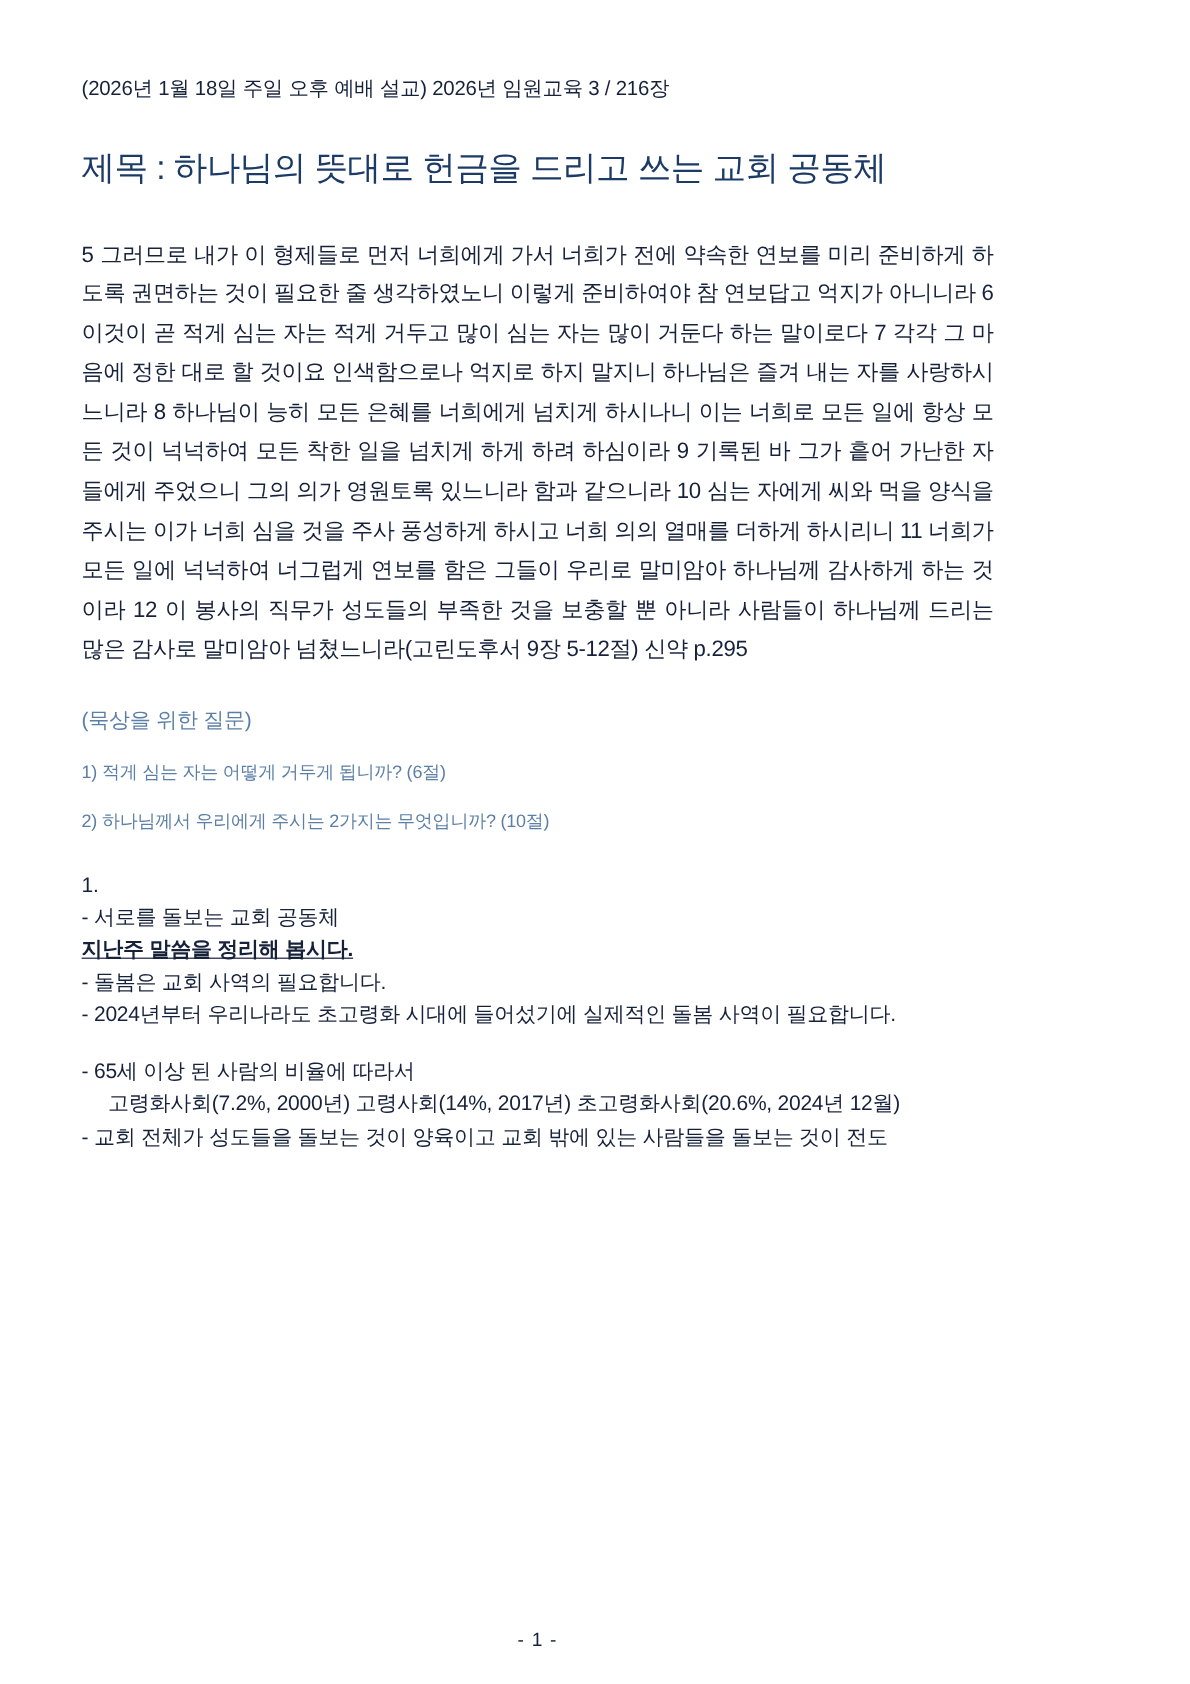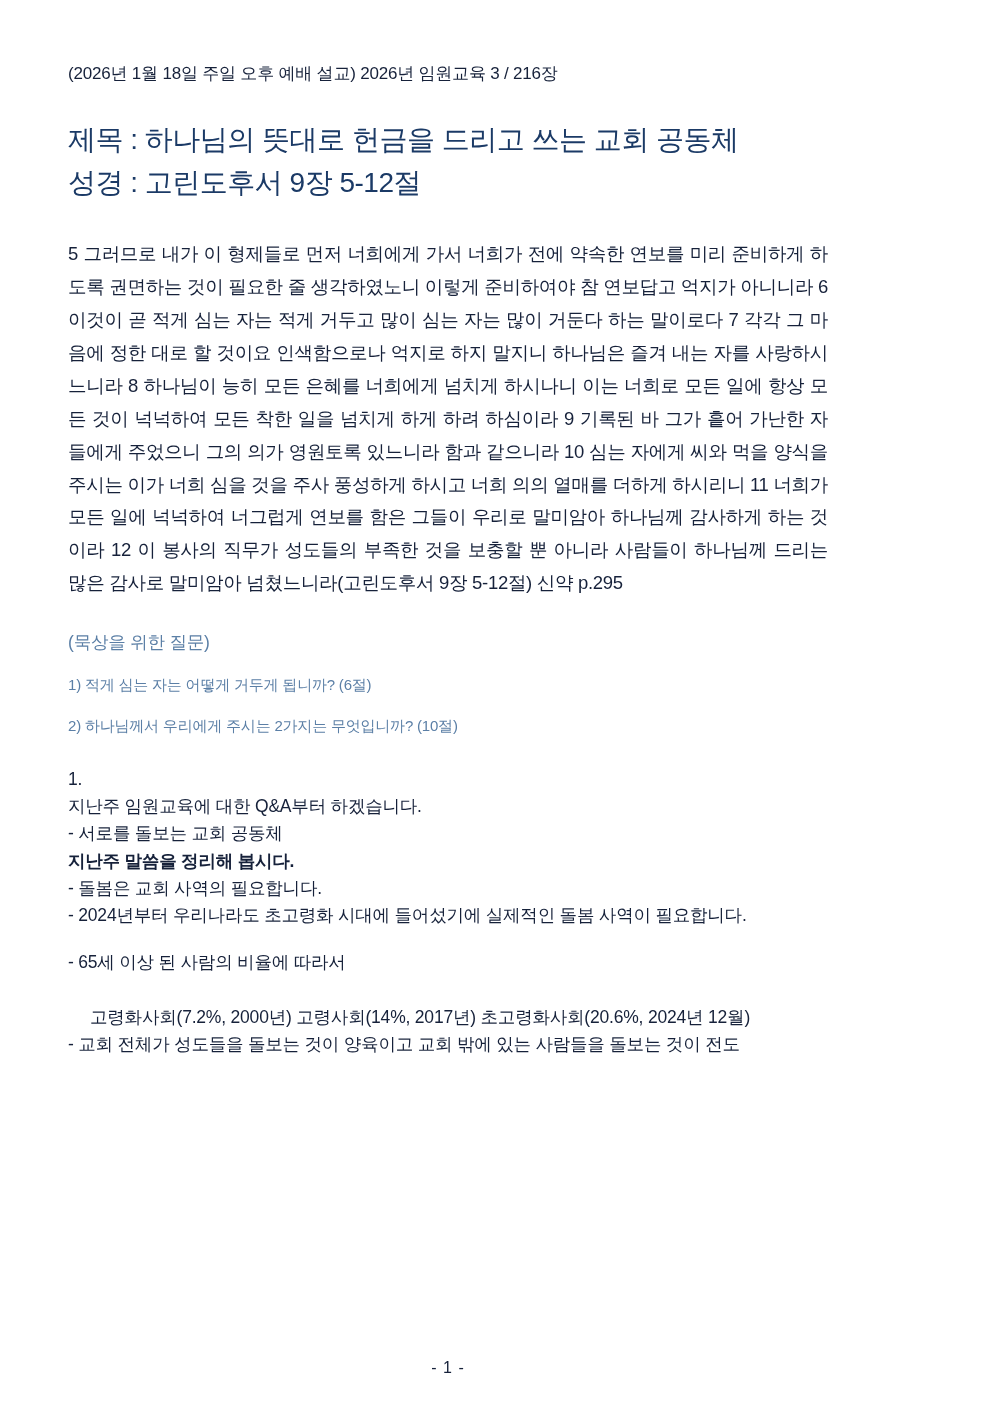--- a/index.html
+++ b/index.html
@@ -62,24 +62,23 @@
   }
   .body-line {
     font-size: 17.5px;
     color: #16213a;
     letter-spacing: -0.2px;
     line-height: 1.55;
   }
   .gap-big { margin-top: 30px; }
   .gap-med { }
   .gap-small { margin-top: 20px; }
-  .bold { font-weight: bold; }
+  .bold { font-weight: bold; text-decoration: underline; }
   .indent-sub {
     padding-left: 22px;
-    margin-top: 28px;
   }
   .footer {
     position: absolute;
     left: 0;
     right: 0;
     bottom: 26px;
     text-align: center;
     font-size: 16px;
     color: #16213a;
     letter-spacing: 1px;
@@ -87,32 +86,30 @@
 </style>
 </head>
 <body>
 
 <div class="page">
 
   <div class="header-line">(2026년 1월 18일 주일 오후 예배 설교) 2026년 임원교육 3 / 216장</div>
 
   <div class="title-block">
     <div class="title-line">제목 : 하나님의 뜻대로 헌금을 드리고 쓰는 교회 공동체</div>
-    <div class="title-line">성경 : 고린도후서 9장 5-12절</div>
   </div>
 
   <div class="scripture">5 그러므로 내가 이 형제들로 먼저 너희에게 가서 너희가 전에 약속한 연보를 미리 준비하게 하도록 권면하는 것이 필요한 줄 생각하였노니 이렇게 준비하여야 참 연보답고 억지가 아니니라 6 이것이 곧 적게 심는 자는 적게 거두고 많이 심는 자는 많이 거둔다 하는 말이로다 7 각각 그 마음에 정한 대로 할 것이요 인색함으로나 억지로 하지 말지니 하나님은 즐겨 내는 자를 사랑하시느니라 8 하나님이 능히 모든 은혜를 너희에게 넘치게 하시나니 이는 너희로 모든 일에 항상 모든 것이 넉넉하여 모든 착한 일을 넘치게 하게 하려 하심이라 9 기록된 바 그가 흩어 가난한 자들에게 주었으니 그의 의가 영원토록 있느니라 함과 같으니라 10 심는 자에게 씨와 먹을 양식을 주시는 이가 너희 심을 것을 주사 풍성하게 하시고 너희 의의 열매를 더하게 하시리니 11 너희가 모든 일에 넉넉하여 너그럽게 연보를 함은 그들이 우리로 말미암아 하나님께 감사하게 하는 것이라 12 이 봉사의 직무가 성도들의 부족한 것을 보충할 뿐 아니라 사람들이 하나님께 드리는 많은 감사로 말미암아 넘쳤느니라(고린도후서 9장 5-12절) 신약 p.295</div>
 
   <div class="meditation-heading">(묵상을 위한 질문)</div>
 
   <div class="meditation-q">1) 적게 심는 자는 어떻게 거두게 됩니까? (6절)</div>
   <div class="meditation-q">2) 하나님께서 우리에게 주시는 2가지는 무엇입니까? (10절)</div>
 
   <div class="body-line gap-big">1.</div>
-  <div class="body-line">지난주 임원교육에 대한 Q&amp;A부터 하겠습니다.</div>
 
   <div class="body-line gap-med">- 서로를 돌보는 교회 공동체</div>
 
   <div class="body-line bold gap-med">지난주 말씀을 정리해 봅시다.</div>
 
   <div class="body-line gap-med">- 돌봄은 교회 사역의 필요합니다.</div>
 
   <div class="body-line gap-med">- 2024년부터 우리나라도 초고령화 시대에 들어섰기에 실제적인 돌봄 사역이 필요합니다.</div>
   <div class="body-line gap-small">- 65세 이상 된 사람의 비율에 따라서</div>
   <div class="body-line indent-sub">고령화사회(7.2%, 2000년) 고령사회(14%, 2017년) 초고령화사회(20.6%, 2024년 12월)</div>

